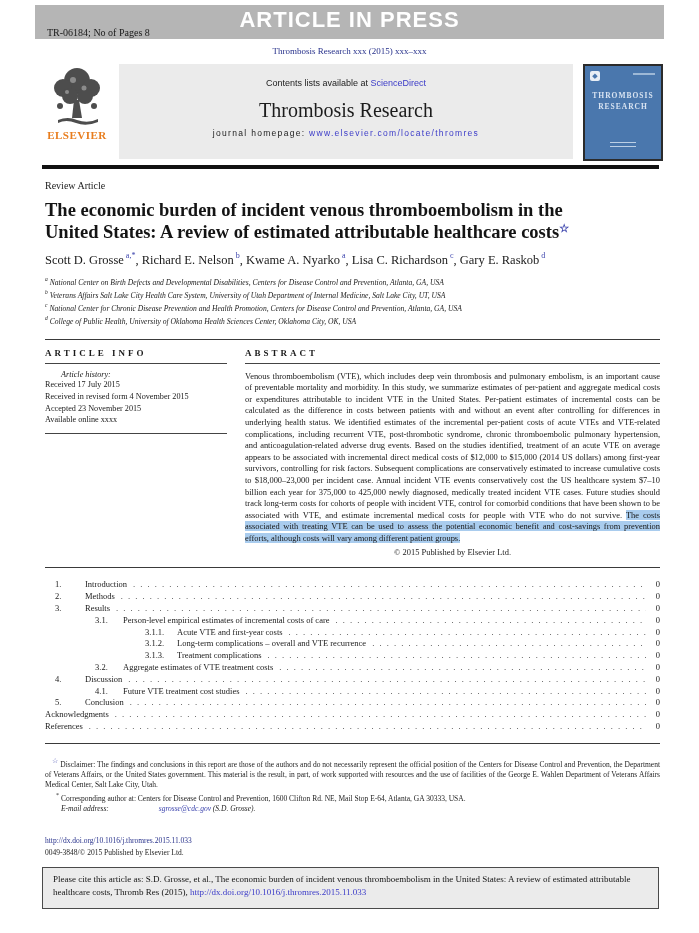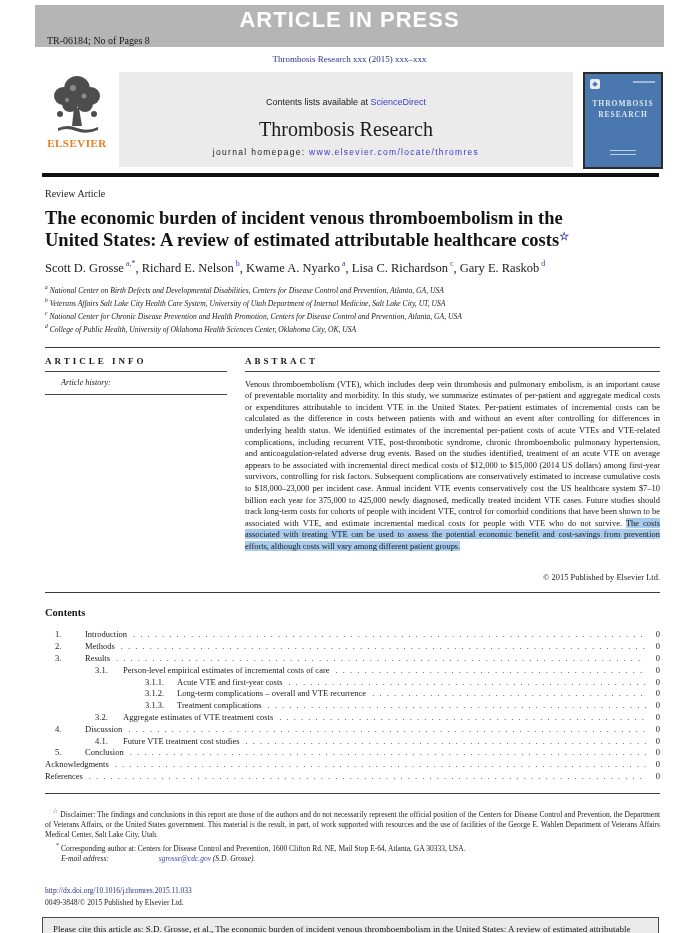--- a/index.html
+++ b/index.html
@@ -1,33 +1,33 @@
 <!DOCTYPE html>
 <html style="--banner-gray: #b5b5b5; --link-blue: #3b3bc8; --navy: #27318b; --navy-accent: #3c44ad; --elsevier-orange: #e87d1e; --cover-blue: #4a77ad; --highlight-blue: #a9ccee;"><head>
 <meta charset="utf-8">
 <style>
   * { margin:0; padding:0; box-sizing:border-box; }
   html,body { width:699px; height:933px; background:#fff; overflow:hidden;
     font-family:"Liberation Serif","DejaVu Serif",serif; color:#1a1a1a; }
 
   
-  .banner { margin:5px 35px 0; height:42px; background:var(--banner-gray,#b5b5b5); position:relative; }
+  .banner { margin:5px 35px 0; height:34px; background:var(--banner-gray,#b5b5b5); position:relative; }
   .banner-title { text-align:center; font-family:"Liberation Sans",sans-serif; font-weight:bold;
     font-size:22px; letter-spacing:1px; color:#fff; line-height:30px; }
   .banner-ms { position:absolute; left:12px; bottom:1px; font-size:10px; font-weight:normal; color:#191919; }
 
   .running-head { margin-top:7px; text-align:center; font-size:9px; color:var(--navy,#27318b); }
 
   
   .jheader { margin:8px 36px 0 45px; display:flex; align-items:flex-start; }
   .elsevier { width:64px; flex:0 0 64px; text-align:center; padding-top:2px; }
   .elsevier svg { display:block; margin:0 auto; }
   .elsevier-word { font-size:11px; font-weight:bold; letter-spacing:.5px; color:var(--elsevier-orange,#e87d1e);
     font-family:"Liberation Serif",serif; margin-top:1px; }
-  .jbox { flex:1; background:#ebebeb; margin:0 10px; height:95px; padding-top:25px; text-align:center; }
+  .jbox { flex:1; background:#ebebeb; margin:0 10px; height:95px; padding-top:14px; text-align:center; }
   .contents-line { font-size:9px; font-family:"Liberation Sans",sans-serif; color:#222; }
   .contents-line .sd { color:var(--link-blue,#3b3bc8); }
   .jname { font-size:20px; color:#1c1c1c; margin-top:11px; }
   .homepage-line { margin-top:6px; font-size:8.5px; font-family:"Liberation Sans",sans-serif;
     letter-spacing:1.3px; color:#222; }
   .homepage-line .url { color:var(--link-blue,#3b3bc8); }
   .cover { flex:0 0 80px; width:80px; height:97px; background:var(--cover-blue,#4a77ad);
     border:2px solid #2b2b2b; position:relative; }
   .cover-logo { position:absolute; top:5px; left:5px; width:10px; height:10px; background:#e8eef5;
     border-radius:2px; font-size:7px; line-height:10px; text-align:center; color:#4a77ad; }
@@ -53,21 +53,21 @@
   .cols { display:flex; margin-top:8px; }
   .col-info { flex:0 0 182px; width:182px; margin-right:18px; }
   .col-abs { flex:1; }
   .sec-heading { font-size:9px; font-weight:bold; letter-spacing:3px; color:#1a1a1a;font-family:Liberation Serif, serif; }
   .sec-rule { border-top:1px solid #444; margin-top:5px; }
   .hist-label { margin-top:6px; font-style:italic; font-size:8.2px;margin-left:16px; }
   .hist-line { font-size:8.2px; line-height:1.45; }
   .info-bottom-rule { border-top:1px solid #444; margin-top:7px; }
   .abs-text { margin-top:7px; font-size:8.45px; line-height:1.37; text-align:justify; color:#161616; }
   .hl { background:var(--highlight-blue,#a9ccee); }
-  .abs-copyright { margin-top:20px; text-align:right; font-size:8.45px; }
+  .abs-copyright { margin-top:3px; text-align:center; font-size:8.45px; }
   .wide-rule { margin-top:10px; border-top:1.2px solid #3a3a3a; }
 
   
   .contents-heading { margin-top:14px; font-size:10.5px; font-weight:bold; }
   .toc { margin-top:11px; font-size:8.5px; }
   .toc-row { display:flex; align-items:baseline; line-height:11.8px; }
   .toc-num { flex:none; }
   .lvl1 .toc-num { margin-left:10px; width:30px; }
   .lvl2 .toc-num { margin-left:50px; width:28px; }
   .lvl3 .toc-num { margin-left:100px; width:32px; }
@@ -178,36 +178,46 @@
 
   </div>
 
   <div class="thin-rule"></div>
 
   <div class="cols">
     <div class="col-info">
       <div class="sec-heading">ARTICLE INFO</div>
       <div class="sec-rule"></div>
       <div class="hist-label">Article history:</div>
+      <div>
+
+          <div class="hist-line">Received 17 July 2015</div>
+
+          <div class="hist-line">Received in revised form 4 November 2015</div>
+
+          <div class="hist-line">Accepted 23 November 2015</div>
+
+          <div class="hist-line">Available online xxxx</div>
+
+      </div>
       <div class="info-bottom-rule"></div>
     </div>
 
     <div class="col-abs">
       <div class="sec-heading">ABSTRACT</div>
       <div class="sec-rule"></div>
       <div class="abs-text">
         <span>Venous thromboembolism (VTE), which includes deep vein thrombosis and pulmonary embolism, is an important cause of preventable mortality and morbidity. In this study, we summarize estimates of per-patient and aggregate medical costs or expenditures attributable to incident VTE in the United States. Per-patient estimates of incremental costs can be calculated as the difference in costs between patients with and without an event after controlling for differences in underlying health status. We identified estimates of the incremental per-patient costs of acute VTEs and VTE-related complications, including recurrent VTE, post-thrombotic syndrome, chronic thromboembolic pulmonary hypertension, and anticoagulation-related adverse drug events. Based on the studies identified, treatment of an acute VTE on average appears to be associated with incremental direct medical costs of $12,000 to $15,000 (2014 US dollars) among first-year survivors, controlling for risk factors. Subsequent complications are conservatively estimated to increase cumulative costs to $18,000–23,000 per incident case. Annual incident VTE events conservatively cost the US healthcare system $7–10 billion each year for 375,000 to 425,000 newly diagnosed, medically treated incident VTE cases. Future studies should track long-term costs for cohorts of people with incident VTE, control for comorbid conditions that have been shown to be associated with VTE, and estimate incremental medical costs for people with VTE who do not survive. </span><span class="hl">The costs associated with treating VTE can be used to assess the potential economic benefit and cost-savings from prevention efforts, although costs will vary among different patient groups.</span>
       </div>
       <div class="abs-copyright">© 2015 Published by Elsevier Ltd.</div>
     </div>
   </div>
 
   <div class="wide-rule"></div>
 
-  <div class="contents-heading">Contents</div>
 
   <div class="toc">
 
       <div class="toc-row lvl1">
         <span class="toc-num">1.</span>
         <span class="toc-label linklike">Introduction</span>
         <span class="toc-dots"></span>
         <span class="toc-page">0</span>
       </div>
 

